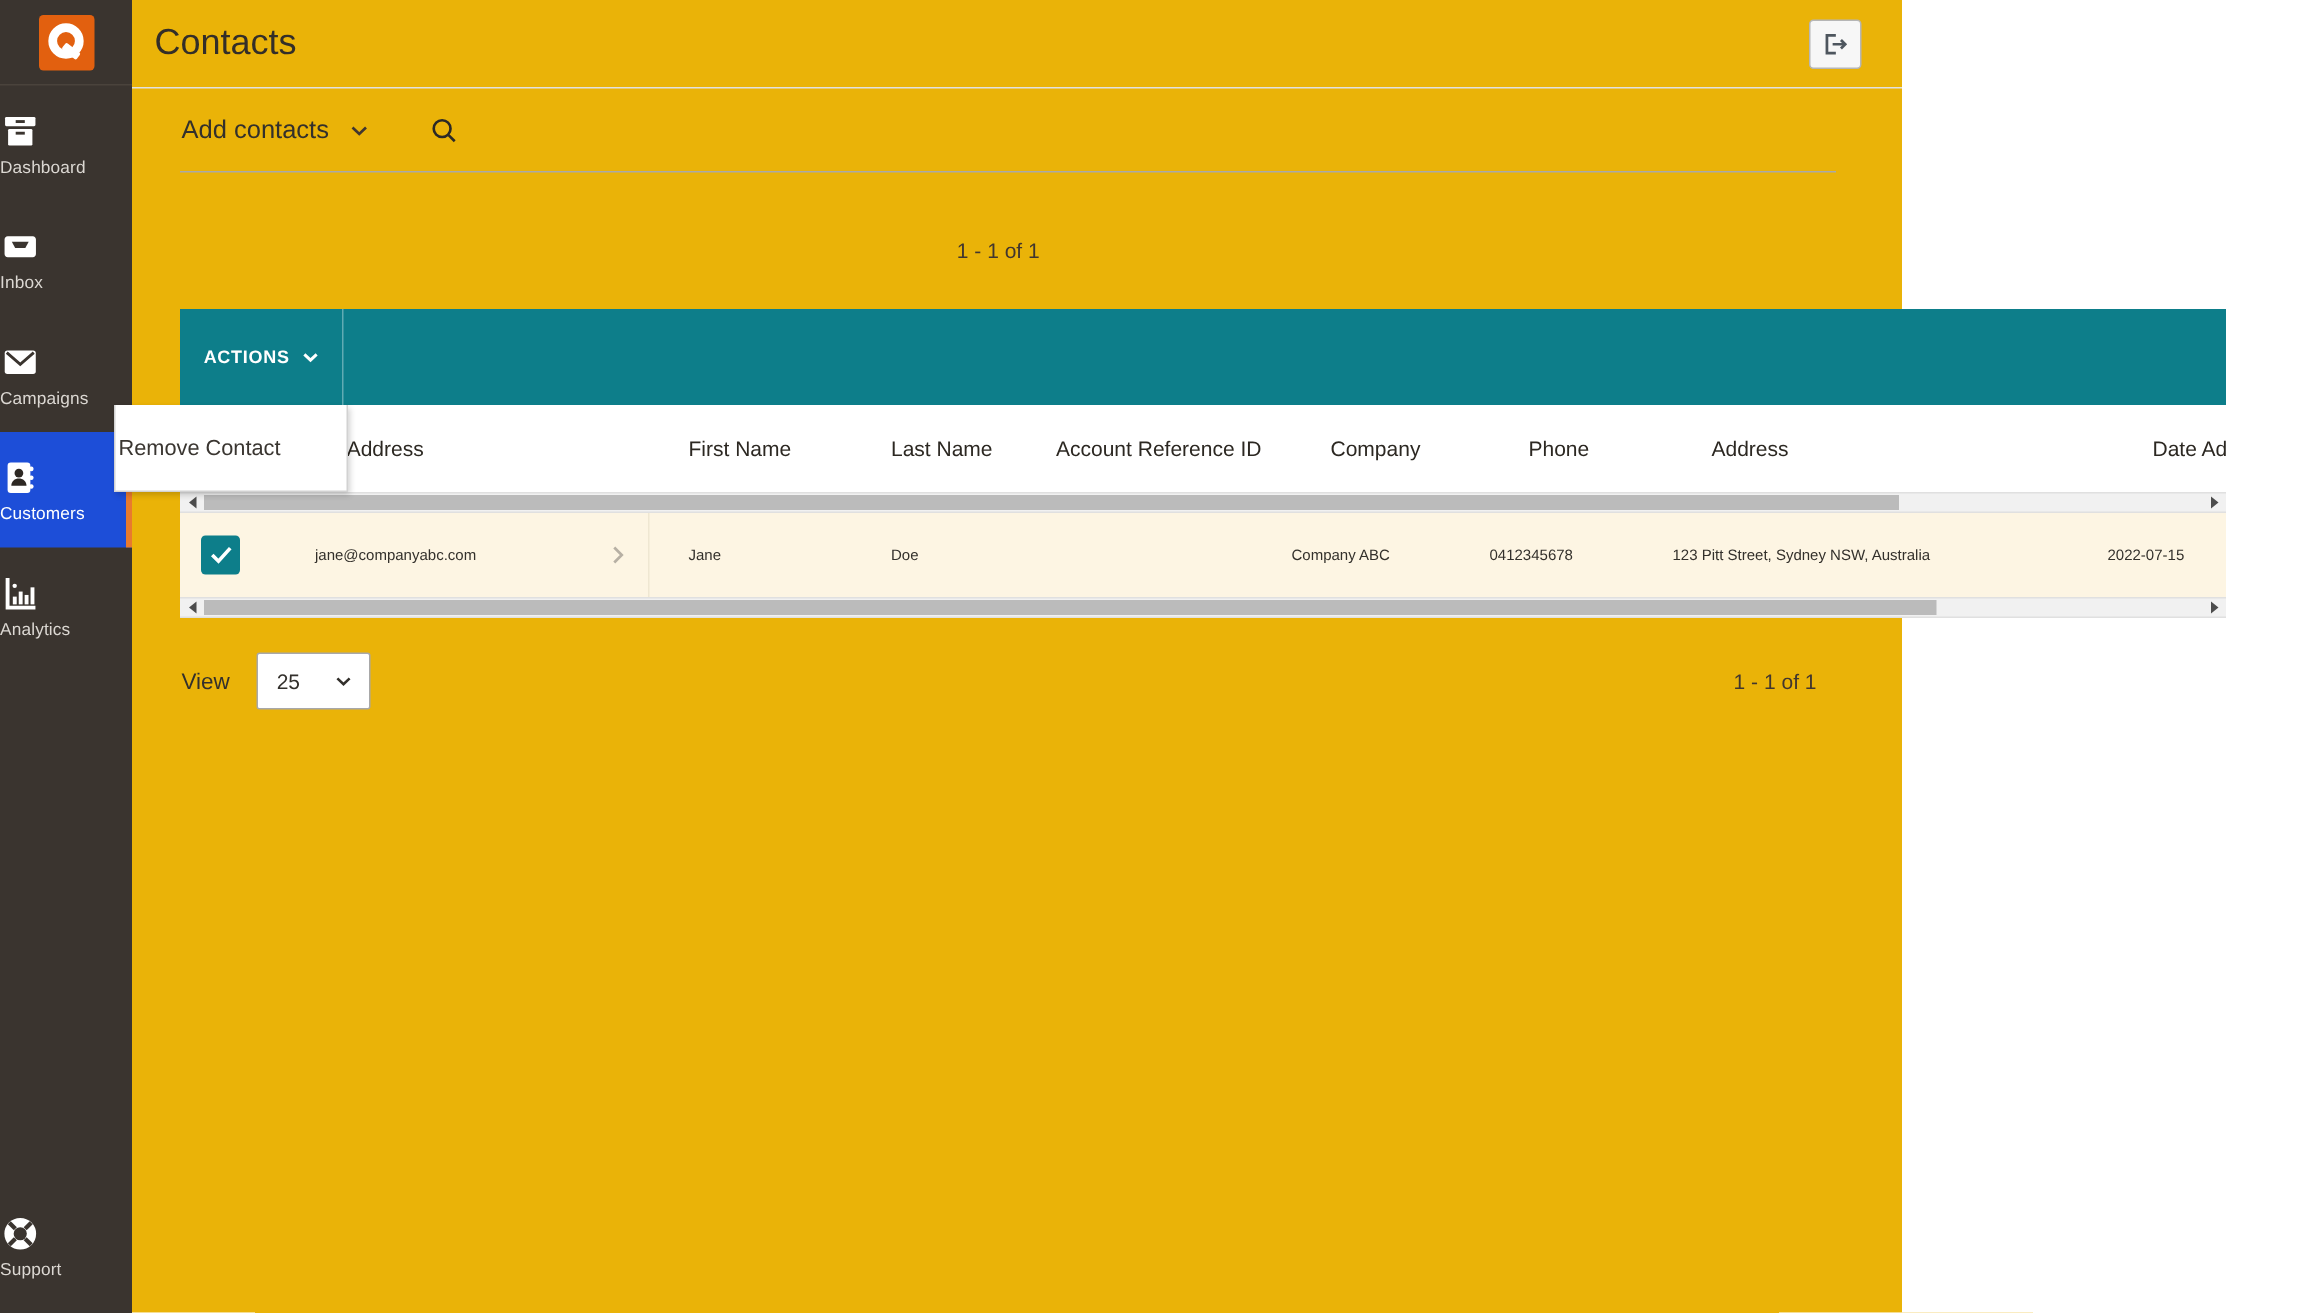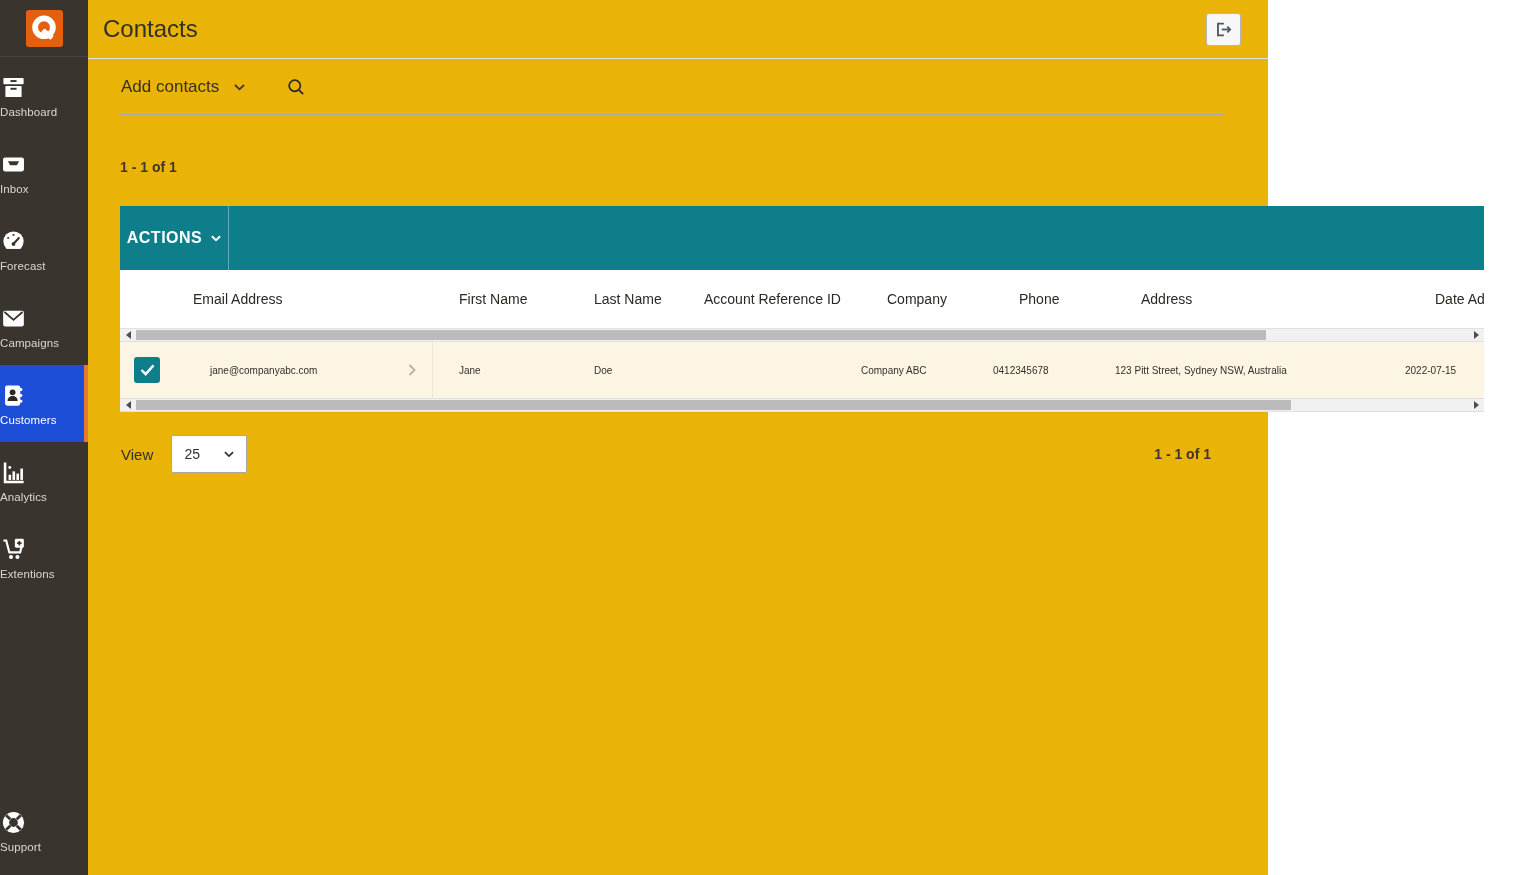--- a/index.html
+++ b/index.html
@@ -33,28 +33,28 @@
   .toolbar { height:56px; display:flex; align-items:center; position:relative; }
   .toolbar::after { content:''; position:absolute; left:44px; right:44px; bottom:0;
     height:1px; background:#a9a9a9; }
   .add-contacts { margin-left:45px; display:flex; align-items:center; gap:15px;
     font-size:17px; color:#33302c; cursor:pointer; background:none; border:none;
     font-family:inherit; }
   .search-btn { margin-left:41px; background:none; border:none; cursor:pointer;
     display:flex; align-items:center; }
 
   .content { padding:0 44px; position:relative; }
-  .pager { font-size:14px; color:#41362f; text-align:left; padding-right:13px;font-weight:bold; }
+  .pager { font-size:14px; color:#41362f; text-align:center; padding-right:13px; }
   .pager.top { padding-top:44px; padding-bottom:31px; }
 
   
   .grid { position:relative; width:1364px; }
   .teal-bar { height:64px; background:#0d7e8a; display:flex; }
   .actions-btn { width:109px; display:flex; align-items:center; justify-content:center;
-    gap:9px; color:#fff; font-size:16px; font-weight:700; letter-spacing:.5px;
+    gap:9px; color:#fff; font-size:12px; font-weight:700; letter-spacing:.5px;
     border-right:1px solid rgba(255,255,255,.35); cursor:pointer; background:none;
     border-top:none; border-left:none; border-bottom:none; font-family:inherit; }
 
   .clip { overflow:hidden; width:1364px; }
   .tbl { width:1430px; display:flex; align-items:center; }
   .hrow { height:58px; background:#fff; }
   .drow { height:56px; background:#fdf5e3; cursor:pointer; }
   .c0{width:48px;flex:none;} .c1{width:265px;flex:none;} .c2{width:135px;flex:none;}
   .c3{width:110px;flex:none;} .c4{width:183px;flex:none;} .c5{width:132px;flex:none;}
   .c6{width:122px;flex:none;} .c7{width:290px;flex:none;} .c8{width:145px;flex:none;}
@@ -118,34 +118,20 @@
   </div>
 
   <div class="nav-item">
     <svg width="27" height="27" viewBox="0 0 24 24">
       <path fill="#fff" d="M4.6 5.8h14.8c1.1 0 1.9.8 1.9 1.9v8.6c0 1.1-.8 1.9-1.9 1.9H4.6c-1.1 0-1.9-.8-1.9-1.9V7.7c0-1.1.8-1.9 1.9-1.9z"></path>
       <path fill="#3a342f" d="M7 9.1h10l-2 3.6H9z"></path>
     </svg>
     <span class="lbl">Inbox</span>
   </div>
 
-  <div class="nav-item">
-    <svg width="27" height="27" viewBox="0 0 24 24">
-      <circle cx="12" cy="12" r="9" fill="#fff"></circle>
-      <rect x="1.5" y="18.6" width="21" height="4" fill="#3a342f"></rect>
-      <g stroke="#3a342f" stroke-width="1.6">
-        <line x1="6.7" y1="8.3" x2="7.8" y2="9.4"></line>
-        <line x1="12" y1="5.4" x2="12" y2="7"></line>
-        <line x1="17.3" y1="8.3" x2="16.2" y2="9.4"></line>
-      </g>
-      <line x1="12" y1="14" x2="16.6" y2="9.2" stroke="#3a342f" stroke-width="1.9"></line>
-      <circle cx="12" cy="14.2" r="1.7" fill="#3a342f"></circle>
-    </svg>
-    <span class="lbl">Forecast</span>
-  </div>
 
   <div class="nav-item">
     <svg width="27" height="27" viewBox="0 0 24 24">
       <rect x="2.8" y="5" width="18.4" height="14" rx="1.6" fill="#fff"></rect>
       <path d="M4 6.3 12 13.2 20 6.3" fill="none" stroke="#3a342f" stroke-width="1.7"></path>
     </svg>
     <span class="lbl">Campaigns</span>
   </div>
 
   <div class="nav-item selected">
@@ -167,30 +153,20 @@
         <rect x="7.6" y="14" width="2.3" height="4.6"></rect>
         <rect x="11.1" y="11" width="2.3" height="7.6"></rect>
         <rect x="14.6" y="13" width="2.3" height="5.6"></rect>
         <rect x="18.1" y="8.5" width="2.3" height="10.1"></rect>
       </g>
       <circle cx="8.7" cy="7.6" r="1.3" fill="#fff"></circle>
     </svg>
     <span class="lbl">Analytics</span>
   </div>
 
-  <div class="nav-item">
-    <svg width="27" height="27" viewBox="0 0 24 24">
-      <path d="M3 4h2.5l2.8 10.5h9.6l1.9-7.2" fill="none" stroke="#fff" stroke-width="1.9"></path>
-      <circle cx="9.8" cy="18.7" r="1.8" fill="#fff"></circle>
-      <circle cx="15.5" cy="18.7" r="1.8" fill="#fff"></circle>
-      <rect x="13.2" y="2.4" width="8" height="8" rx="1.2" fill="#fff"></rect>
-      <path d="M17.2 4.4v4M15.2 6.4h4" stroke="#3a342f" stroke-width="1.5"></path>
-    </svg>
-    <span class="lbl">Extentions</span>
-  </div>
 
 
   <div class="nav-item support">
     <svg width="27" height="27" viewBox="0 0 24 24">
       <circle cx="12" cy="12" r="9.4" fill="#fff"></circle>
       <circle cx="12" cy="12" r="3.9" fill="#3a342f"></circle>
       <g stroke="#3a342f" stroke-width="2.5">
         <line x1="5.5" y1="5.5" x2="9.1" y2="9.1"></line>
         <line x1="18.5" y1="5.5" x2="14.9" y2="9.1"></line>
         <line x1="5.5" y1="18.5" x2="9.1" y2="14.9"></line>
@@ -237,20 +213,23 @@
 
       <div class="teal-bar">
         <button class="actions-btn">
           <span>ACTIONS</span>
           <svg width="10" height="7" viewBox="0 0 11 7" fill="none" stroke="#fff" stroke-width="2.2">
             <path d="M1 1l4.5 4.3L10 1"></path>
           </svg>
         </button>
       </div>
 
+      <div class="dropdown">
+        <button class="dropdown-item">Remove Contact</button>
+      </div>
 
       <div class="clip">
         <div class="tbl hrow">
           <div class="hcell c0"></div>
           <div class="hcell c1">Email Address</div>
           <div class="hcell c2">First Name</div>
           <div class="hcell c3">Last Name</div>
           <div class="hcell c4">Account Reference ID</div>
           <div class="hcell c5">Company</div>
           <div class="hcell c6">Phone</div>

